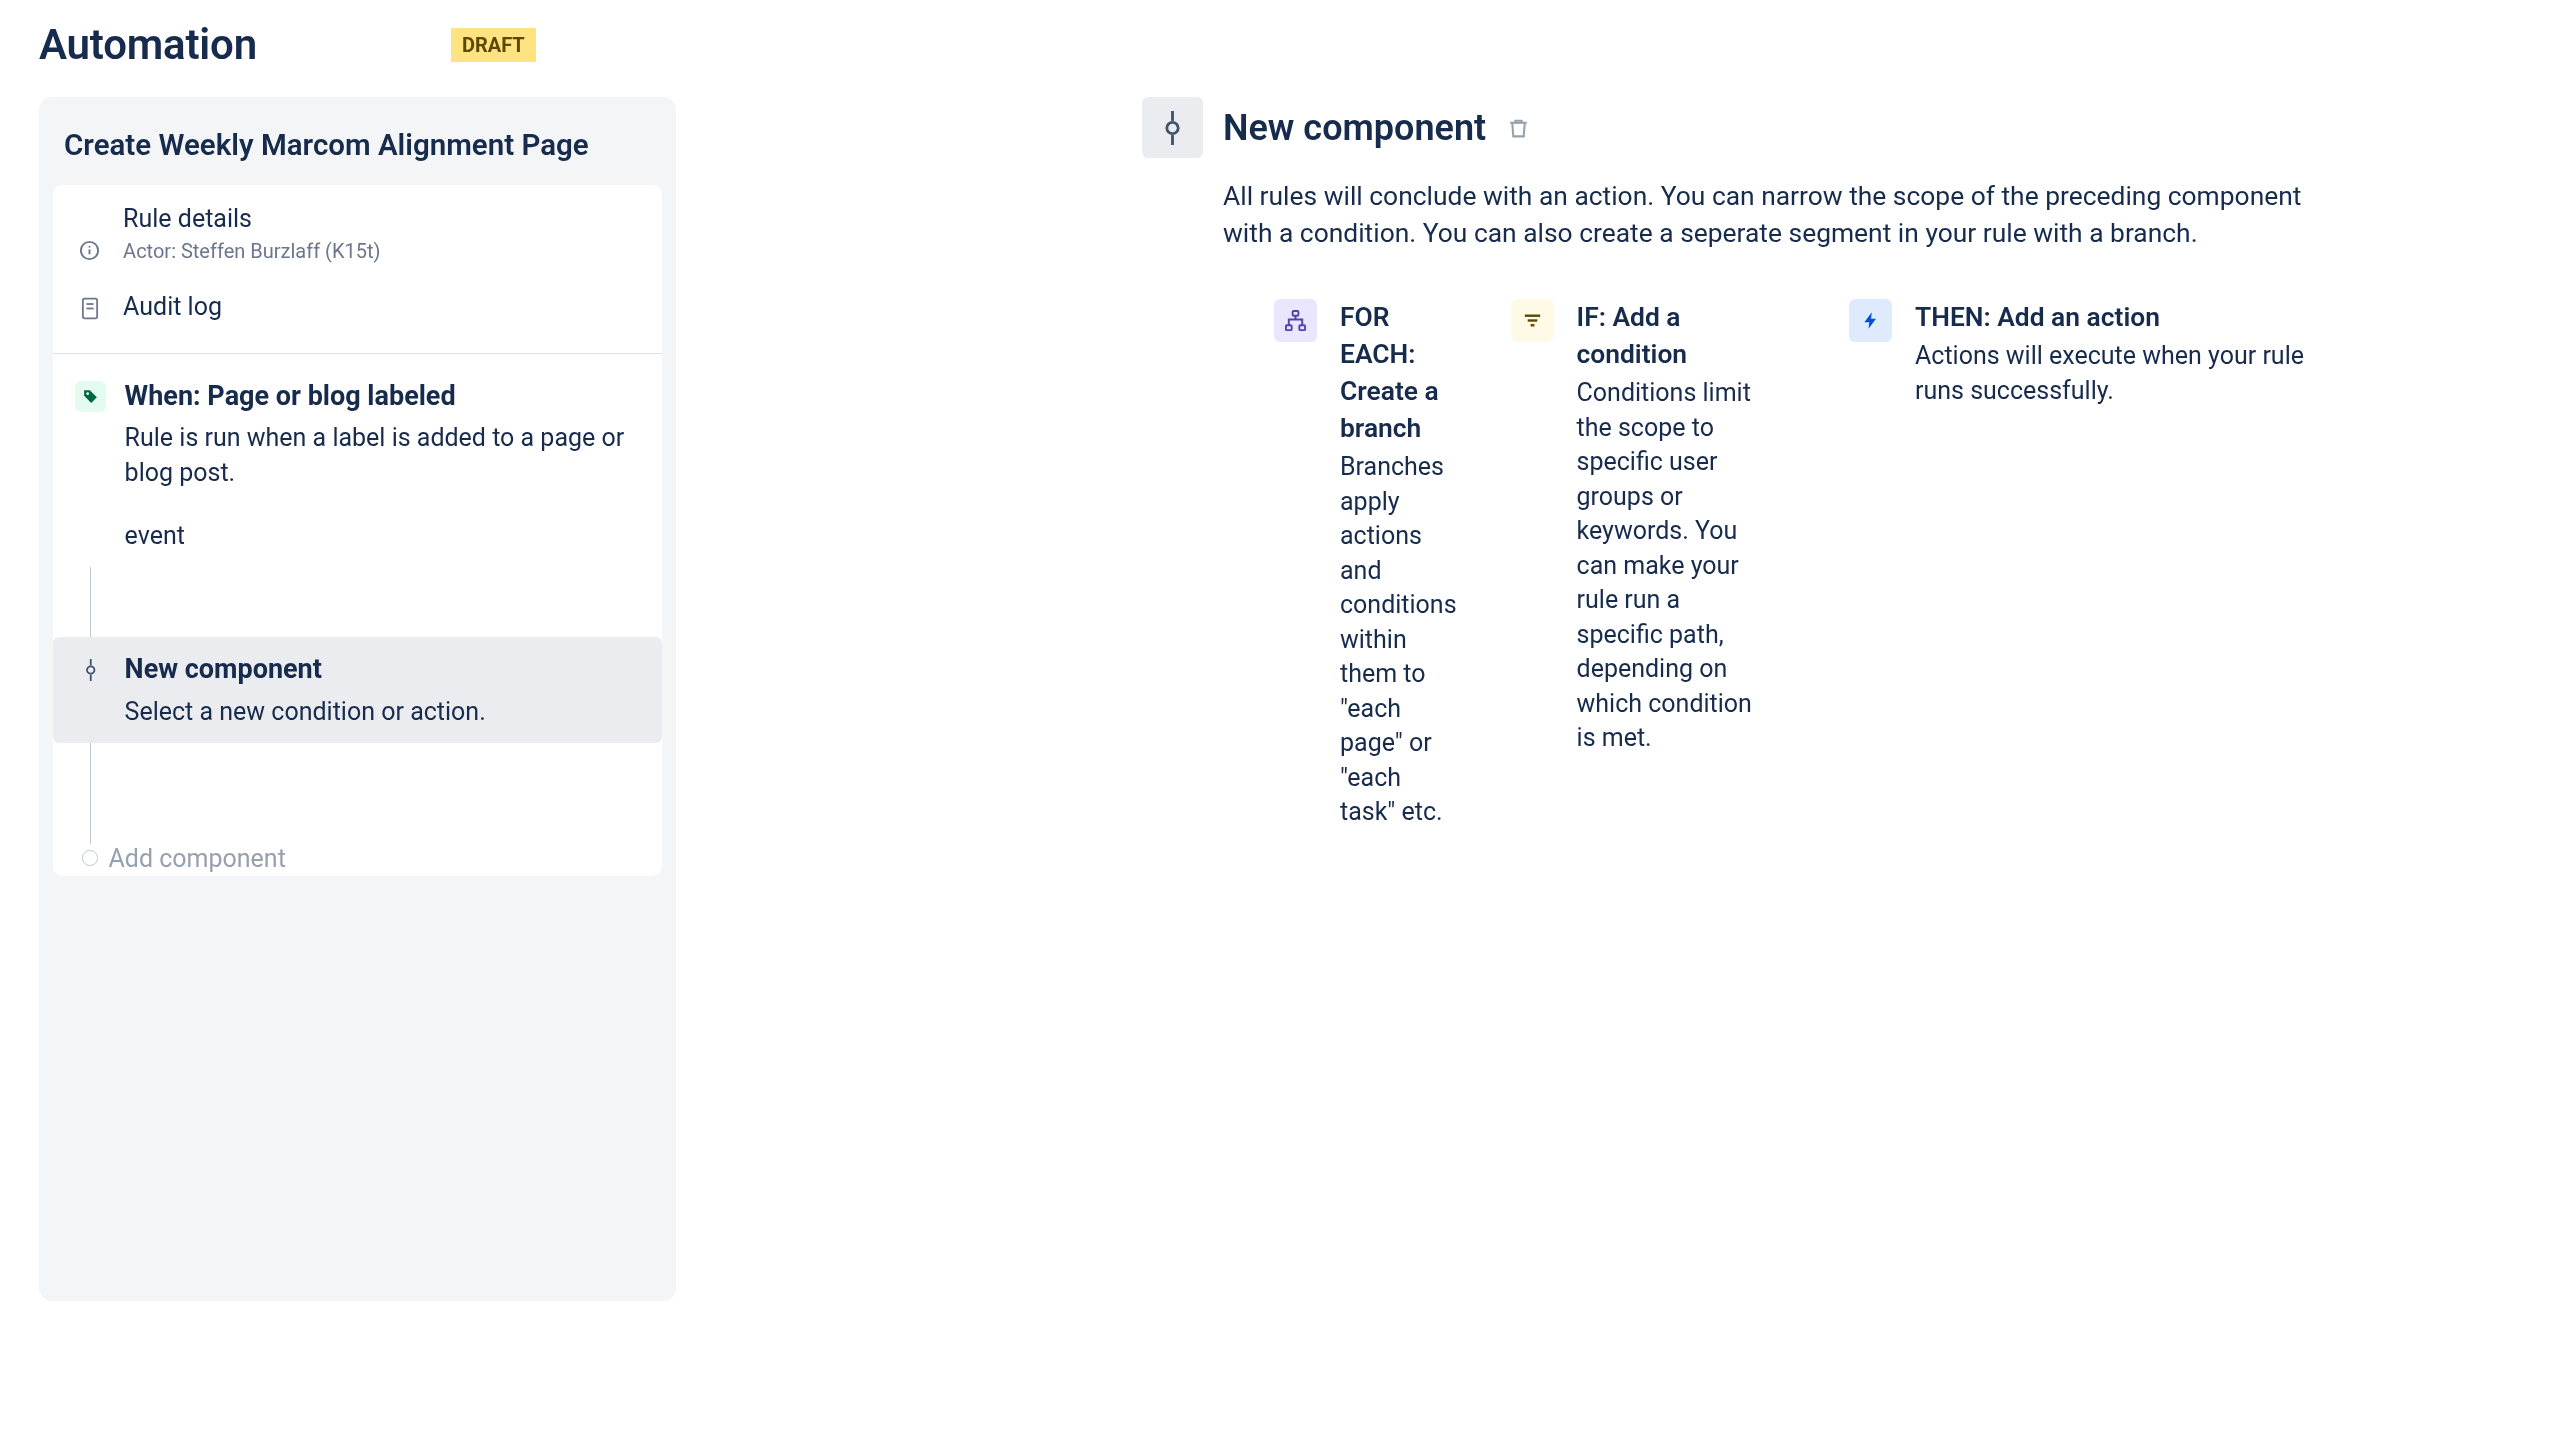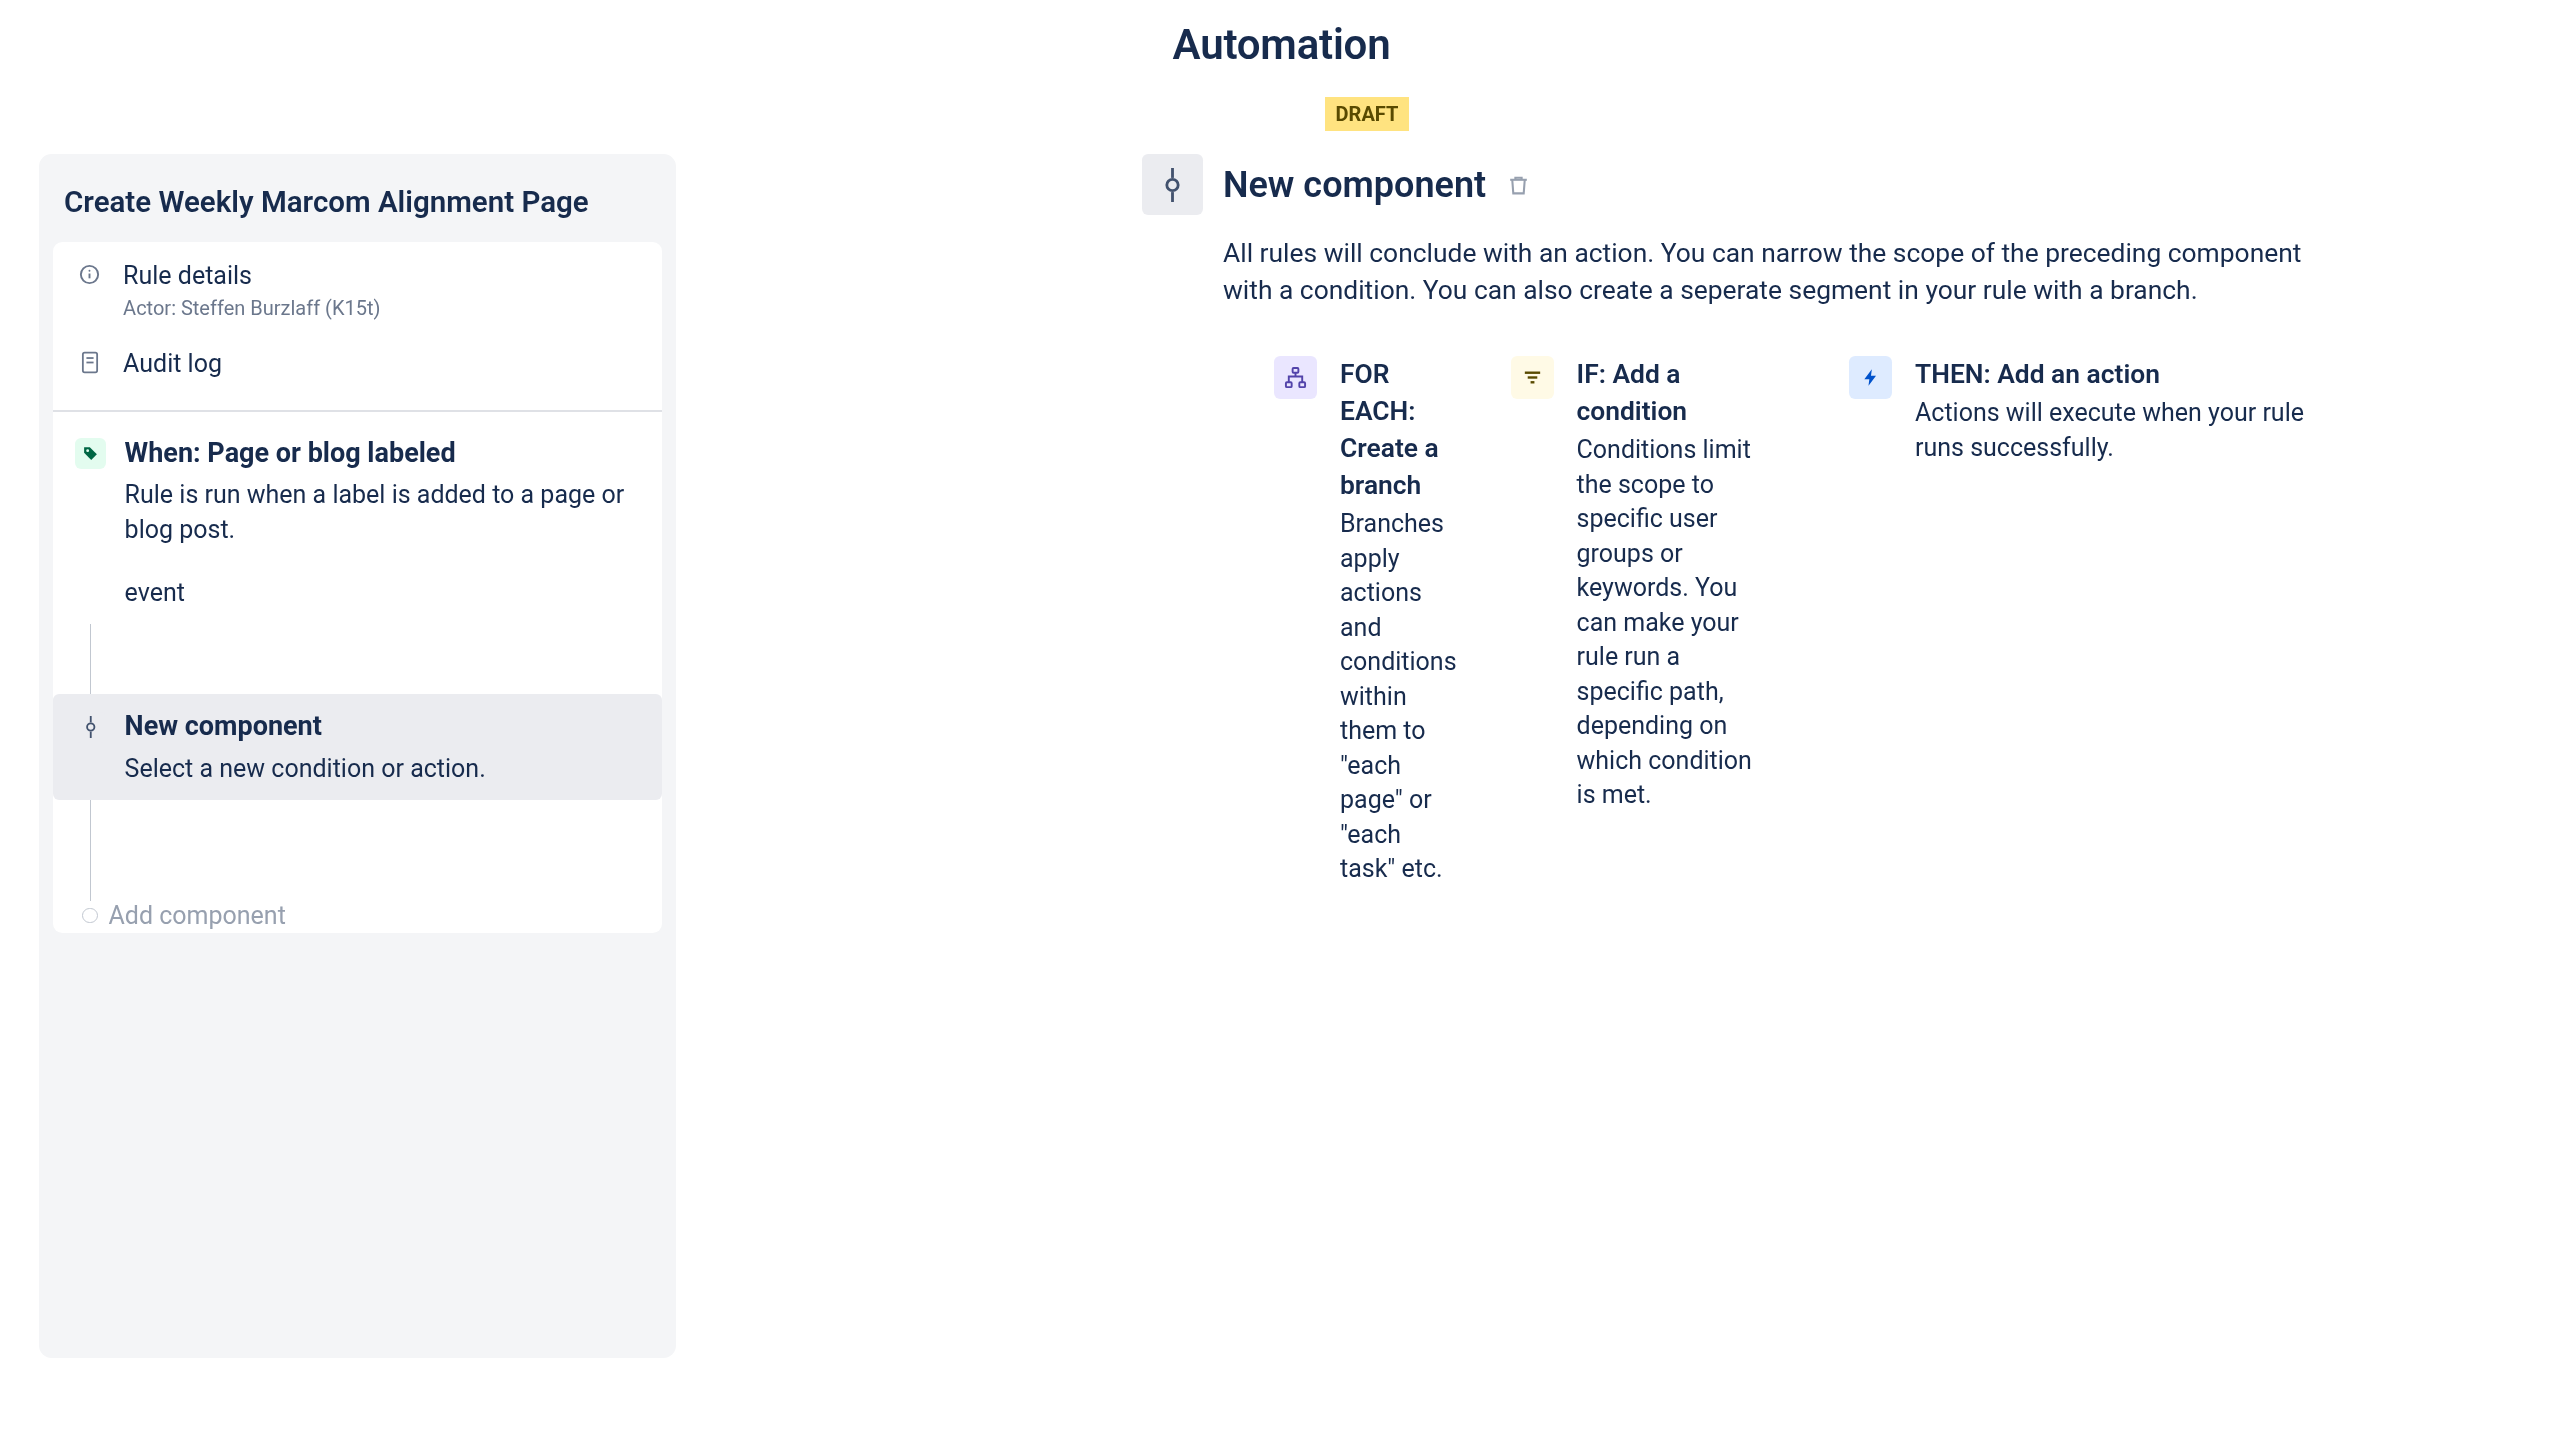--- a/index.html
+++ b/index.html
@@ -31,21 +31,20 @@
     line-height:1.4;
   }
   .page{
     padding:15.5px 39px;
   }
   .top{
     display:flex;
     align-items:center;
     gap:23px;
     margin-bottom:23px;
-    flex-direction:column;
   }
   .top h1{
     font-size:42px;
     font-weight:600;
     margin:0;
     letter-spacing:-0.2px;
   }
   .badge{
     background:#ffe380;
     color:#594a00;
@@ -75,21 +74,21 @@
   }
   .card{
     background:var(--card);
     border-radius:9.3px;
     margin:0 14px;
     padding:0;
     overflow:hidden;
   }
   .row{
     display:flex;
-    align-items:flex-start;
+    align-items:flex-end;
     gap:18.6px;
     padding:15.5px 22px;
     cursor:pointer;
   }
   .row .icon-slot{
     width:29.5px;height:29.5px;
     display:flex;align-items:center;justify-content:center;
     flex:0 0 29.5px;
     margin-top:1.6px;
   }

